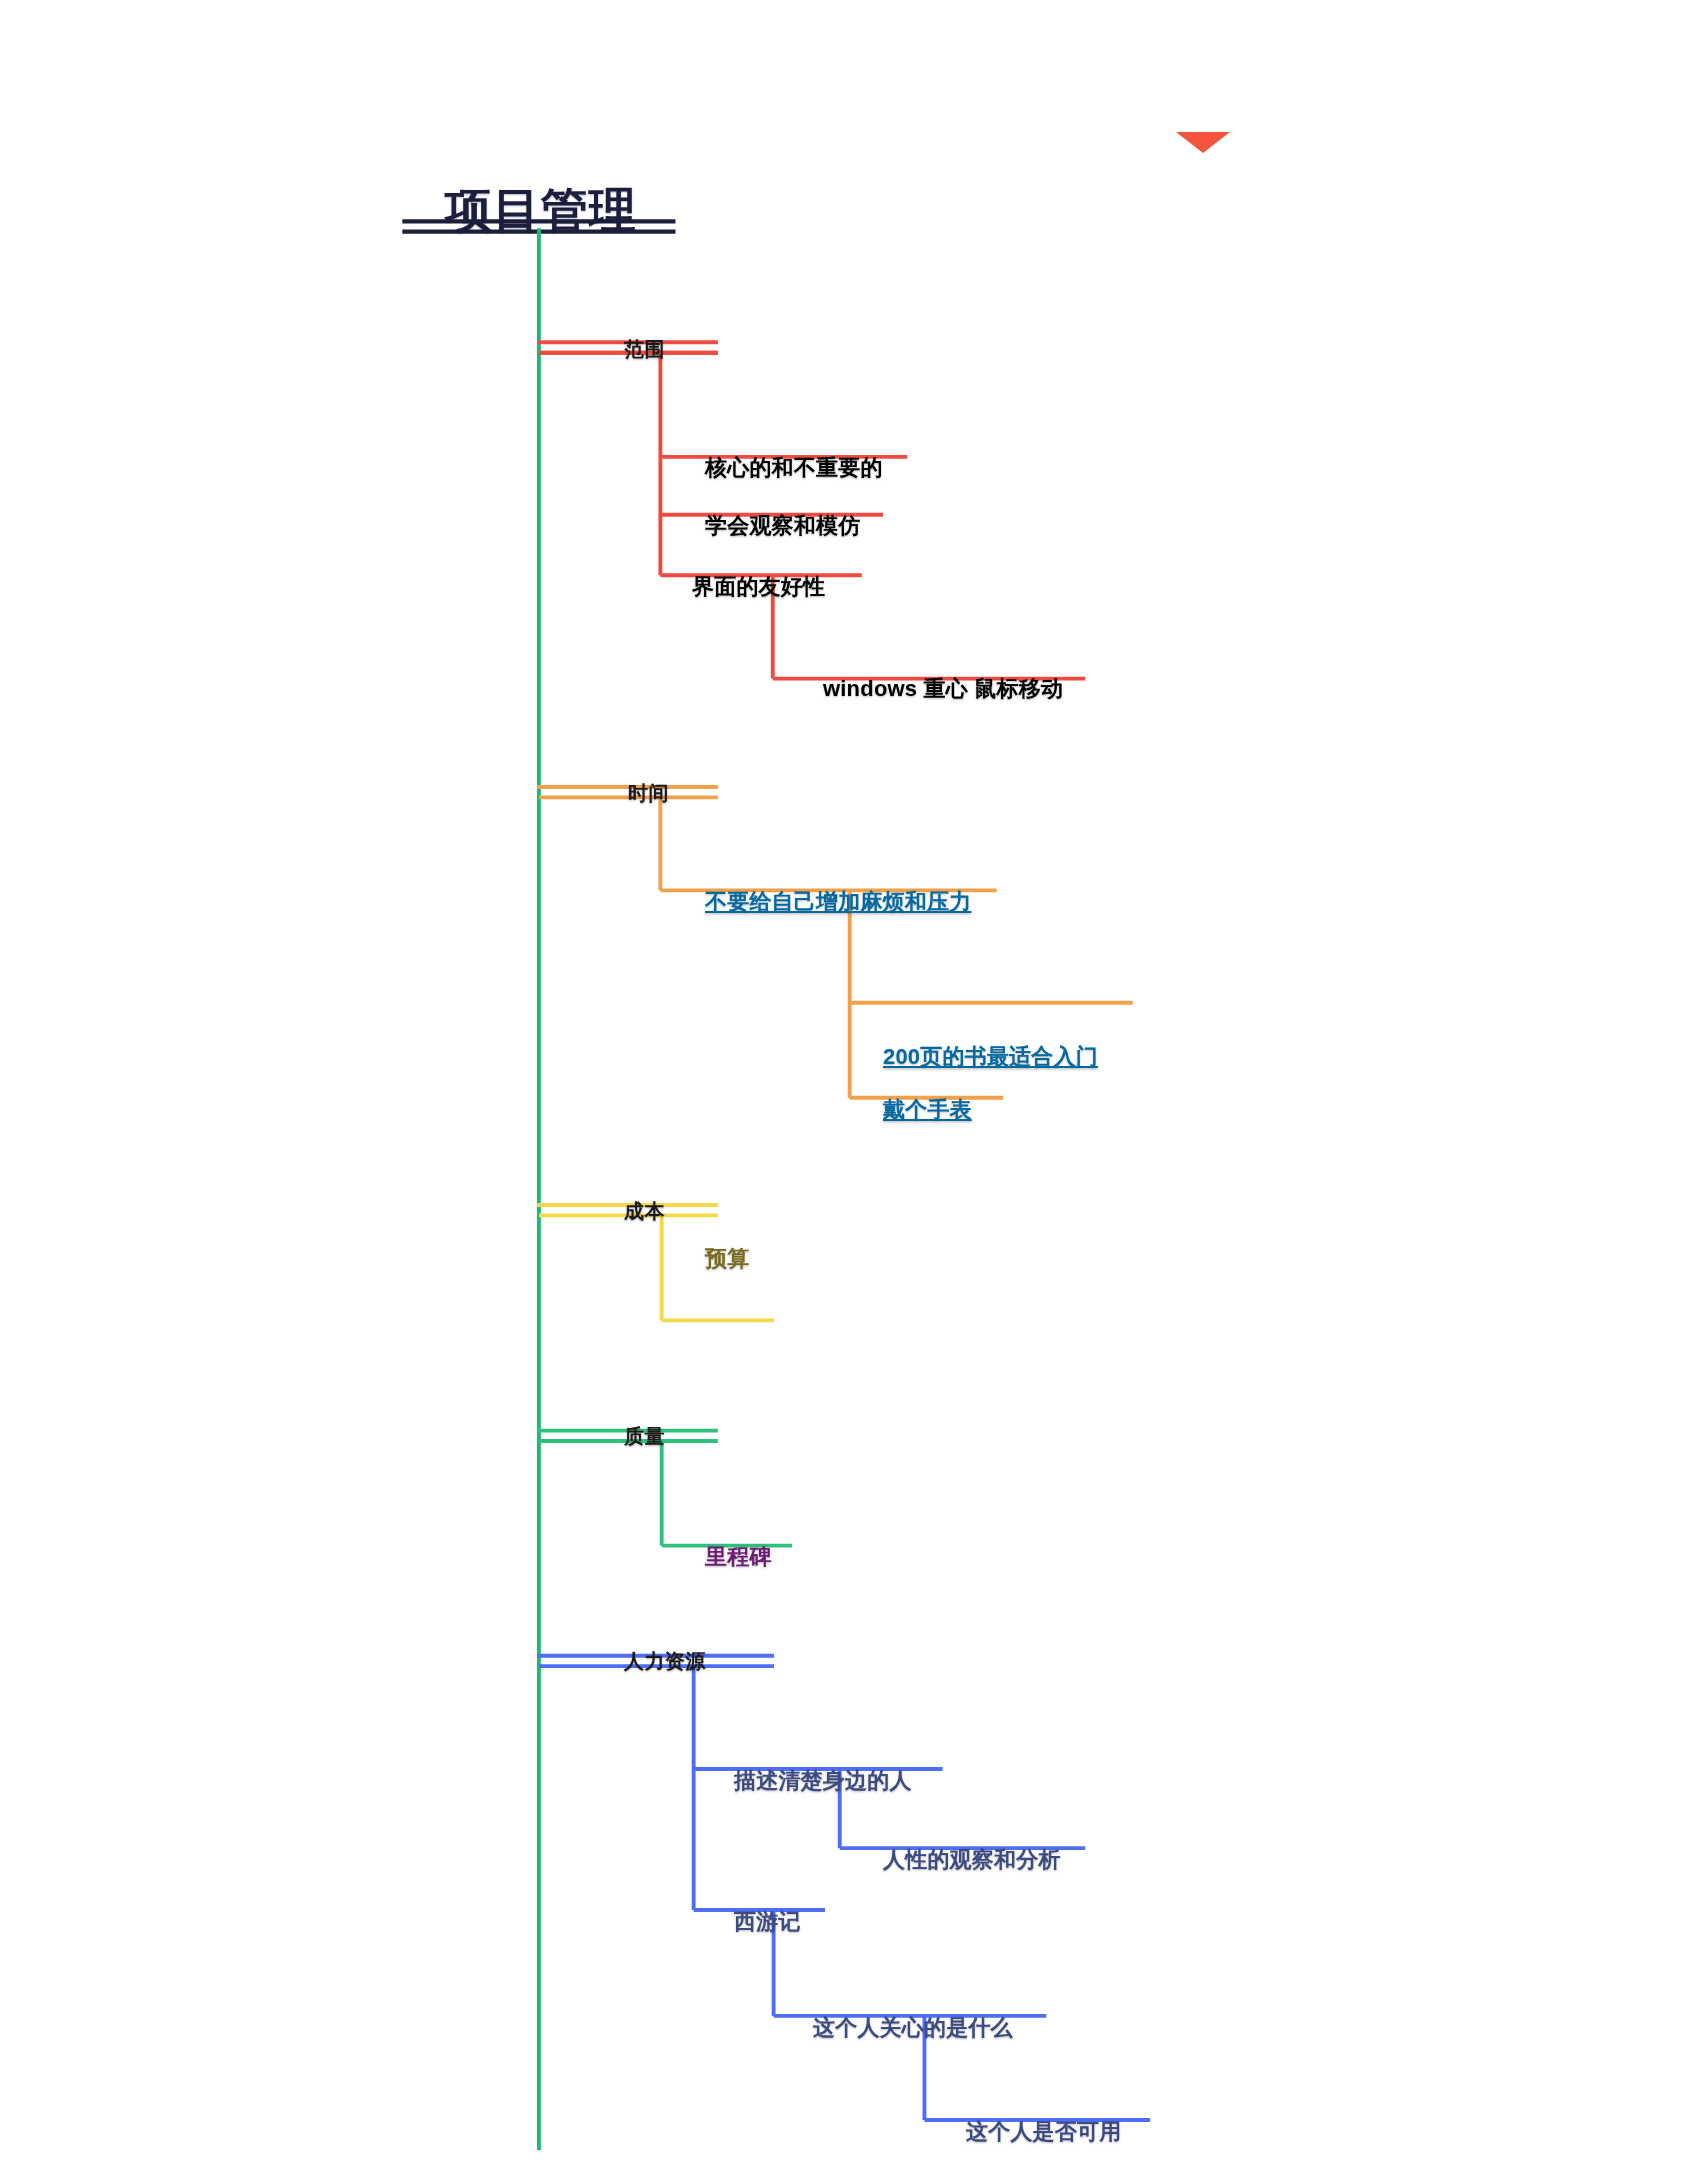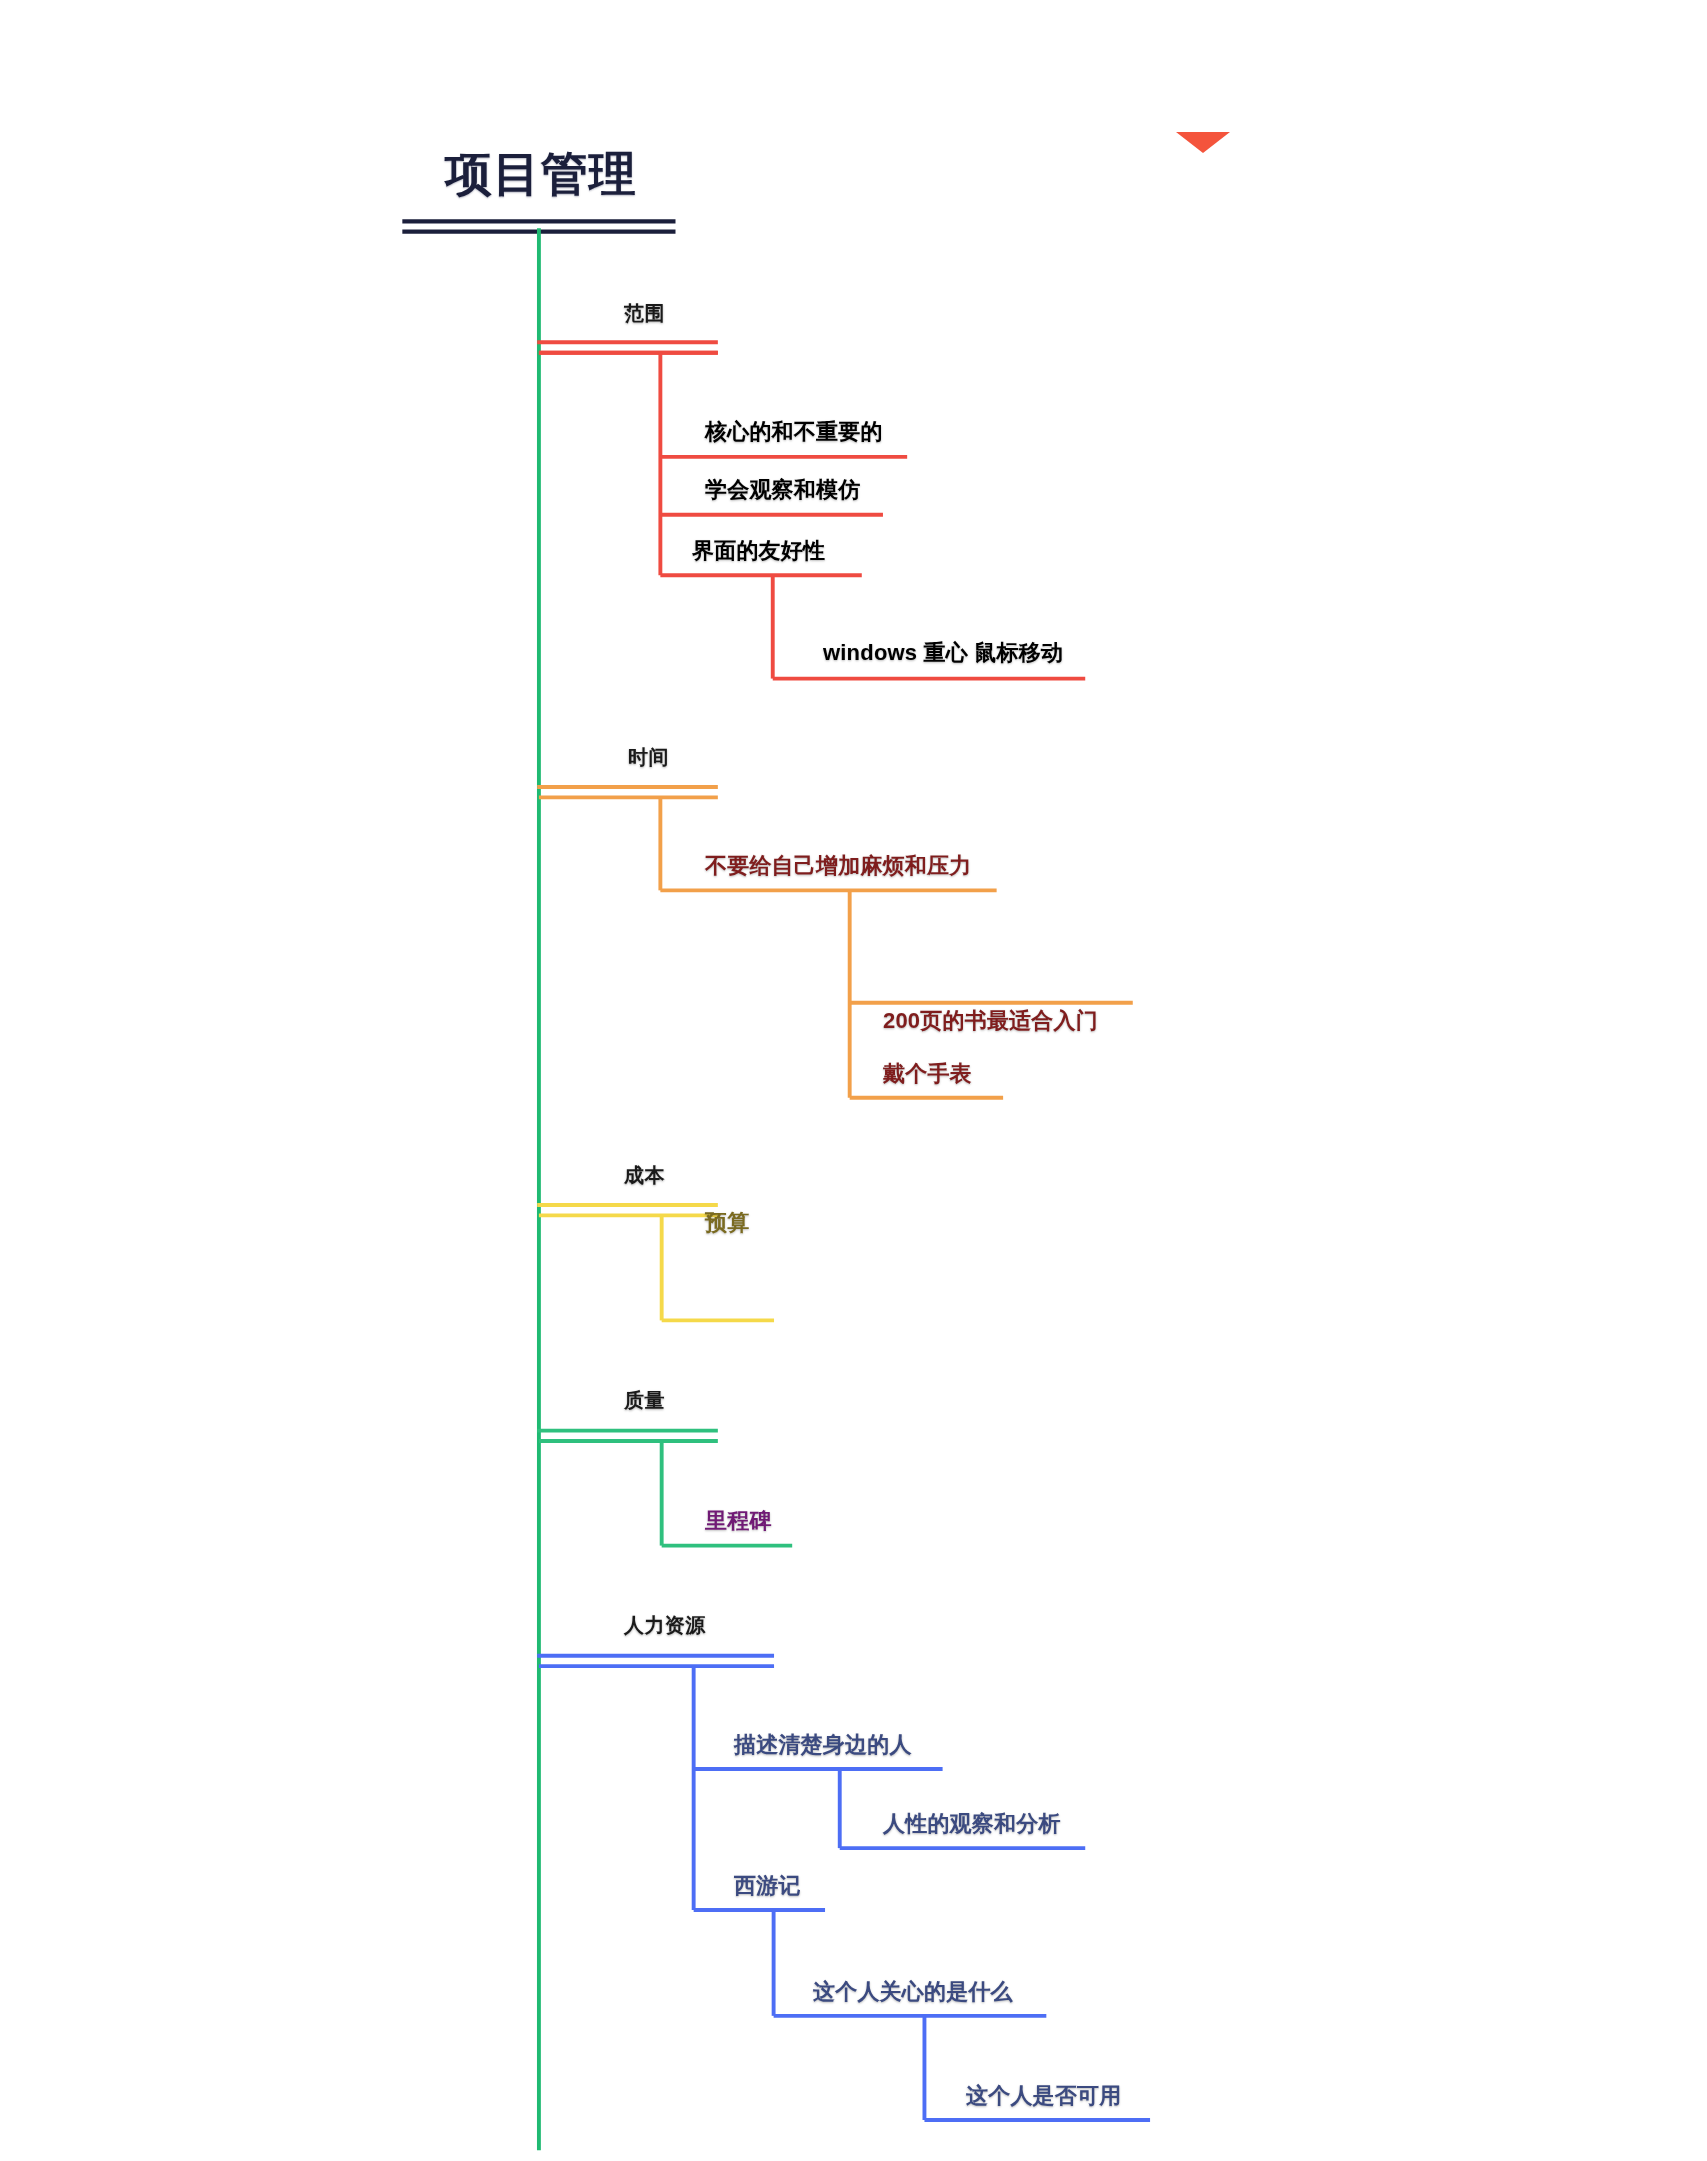--- a/index.html
+++ b/index.html
@@ -4,21 +4,21 @@
 <style>
   html,body{margin:0;padding:0;background:#ffffff;}
   body{
     width:1708px;height:2426px;
     font-family:"Liberation Sans","DejaVu Sans",sans-serif;
     -webkit-font-smoothing:antialiased;
     overflow:hidden;
   }
   #canvas{position:relative;width:1708px;height:2426px;background:#ffffff;}
   #wires{position:absolute;left:0;top:0;width:1708px;height:2426px;}
-  .node{position:absolute;white-space:nowrap;line-height:1;}
+  .node{position:absolute;white-space:nowrap;line-height:1;margin-top:36px;}
 
   
   .root-title{
     font-size:47px;font-weight:bold;letter-spacing:0.9px;
     color:#1b1f3b;
     text-shadow:0 1.3px 1.7px rgba(20,24,60,.30);
   }
   
   .branch-label{
     font-size:20px;font-weight:bold;letter-spacing:0.4px;
@@ -26,21 +26,21 @@
     text-shadow:0 1.3px 2.2px rgba(0,0,0,.32);
   }
   
   .leaf-label{
     font-size:22px;font-weight:600;letter-spacing:0.2px;
     text-shadow:0 1.3px 2.2px rgba(0,0,0,.28);
   }
   .leaf-label.bold{font-weight:bold;}
 
   .c-red{color:#000000;}
-  .c-orange{color:#7f1d1d;}
+  .c-orange{color:#0369a1;text-decoration:underline;}
   .c-yellow{color:#7a6a20;}
   .c-green{color:#701a75;}
   .c-blue{color:#3b4a80;}
 
   
   .chevron{
     position:absolute;
     width:0;height:0;
     border-left:27px solid transparent;
     border-right:27px solid transparent;

